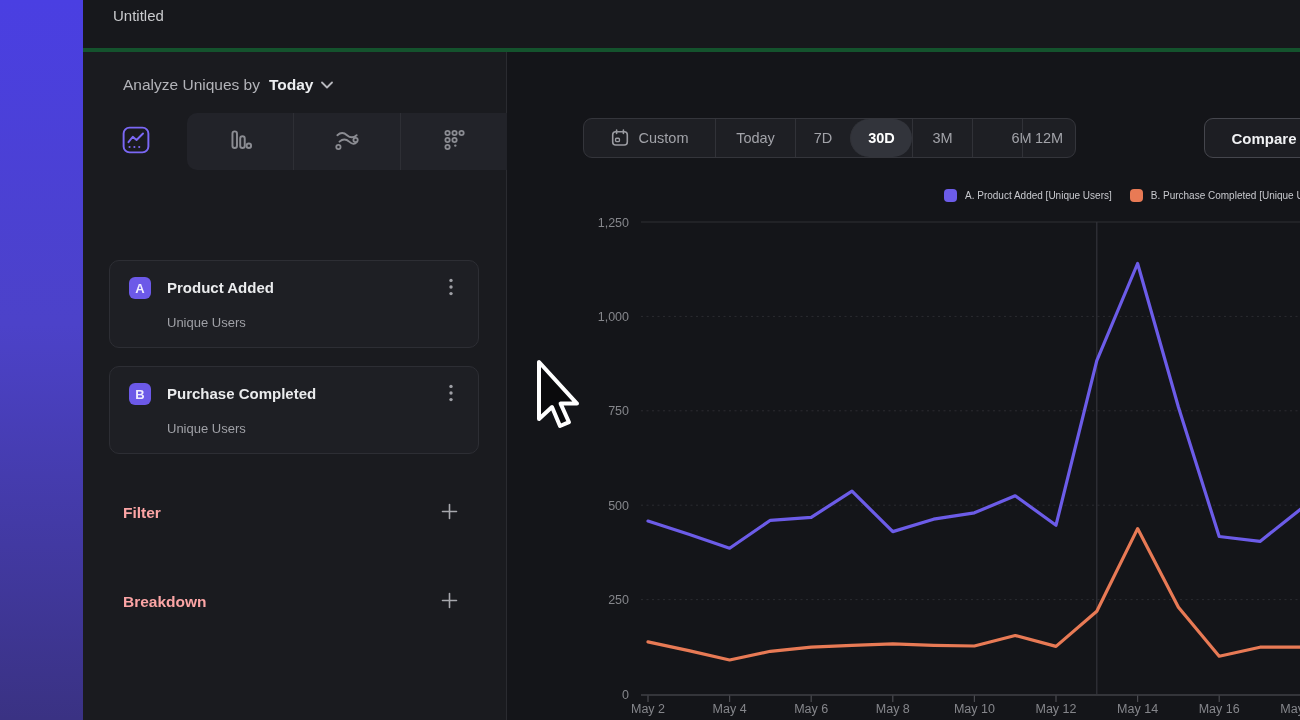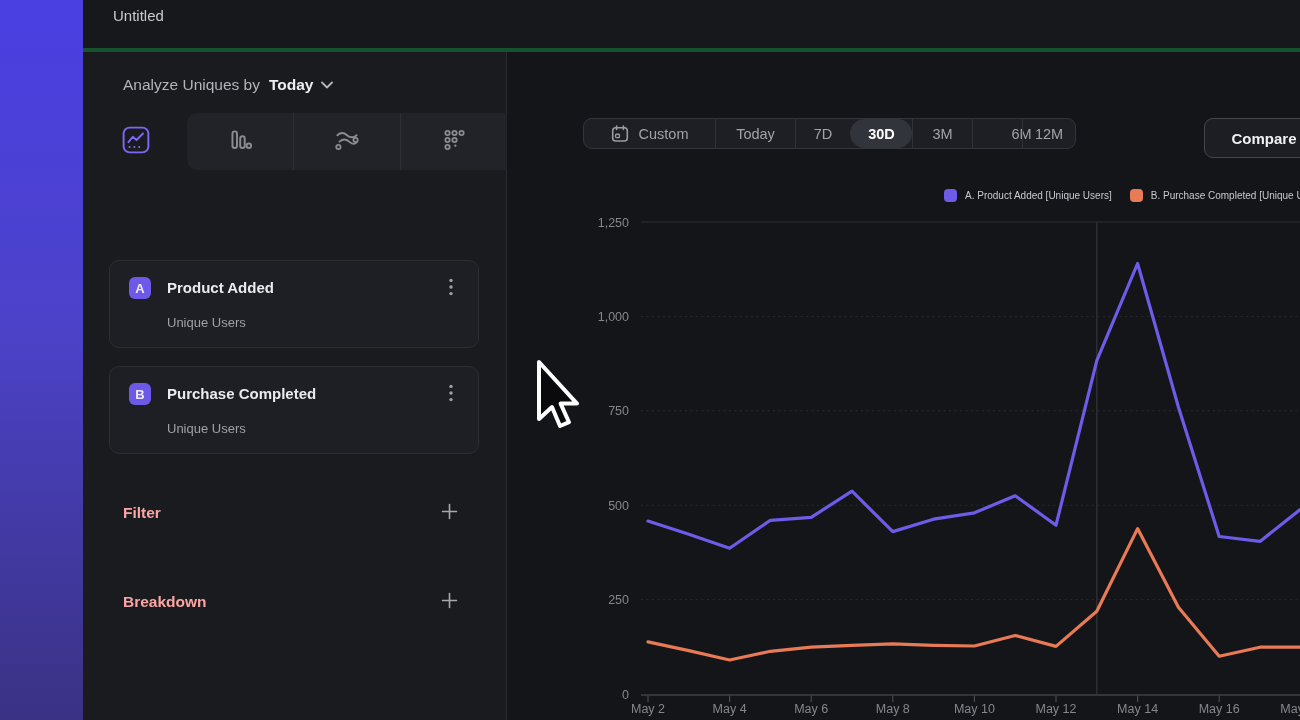--- a/index.html
+++ b/index.html
@@ -49,21 +49,21 @@
     display:flex; align-items:center; justify-content:center; }
   .metric-title { position:absolute; left:57px; top:18px; font-size:15px; font-weight:700; color:#eaebed; }
   .metric-sub { position:absolute; left:57px; top:54px; font-size:13px; color:#9fa0a6; }
   .kebab-btn { position:absolute; right:16px; top:16px; width:22px; height:22px; background:none;
     border:none; cursor:pointer; display:flex; align-items:center; justify-content:center; }
 
   
   .main { position:absolute; left:424px; top:52px; width:793px; height:668px;
     background:#141519; overflow:hidden; }
 
-  .timebar { position:absolute; left:76px; top:66px; height:31px; display:flex;
+  .timebar { position:absolute; left:76px; top:66px; height:40px; display:flex;
     background:#1e1f24; border:1px solid #34353b; border-radius:9px; overflow:hidden; }
   .seg { display:flex; align-items:center; justify-content:center; gap:10px;
     font-size:14.5px; color:#a2a3a9; cursor:pointer; }
   .seg + .seg { border-left:1px solid #313238; }
   .seg.active { background:#32343b; color:#ffffff; font-weight:700; }
 
   .compare-btn { position:absolute; left:697px; top:66px; width:120px; height:40px;
     border:1px solid #45464d; border-radius:9px; background:#1d1e23; color:#f0f1f3;
     font-weight:700; font-size:15px; font-family:inherit; cursor:pointer; }
 

